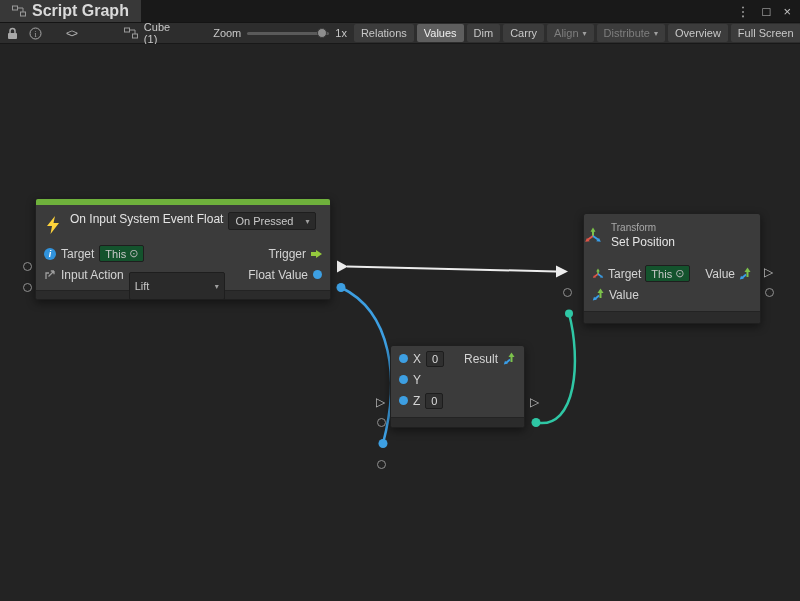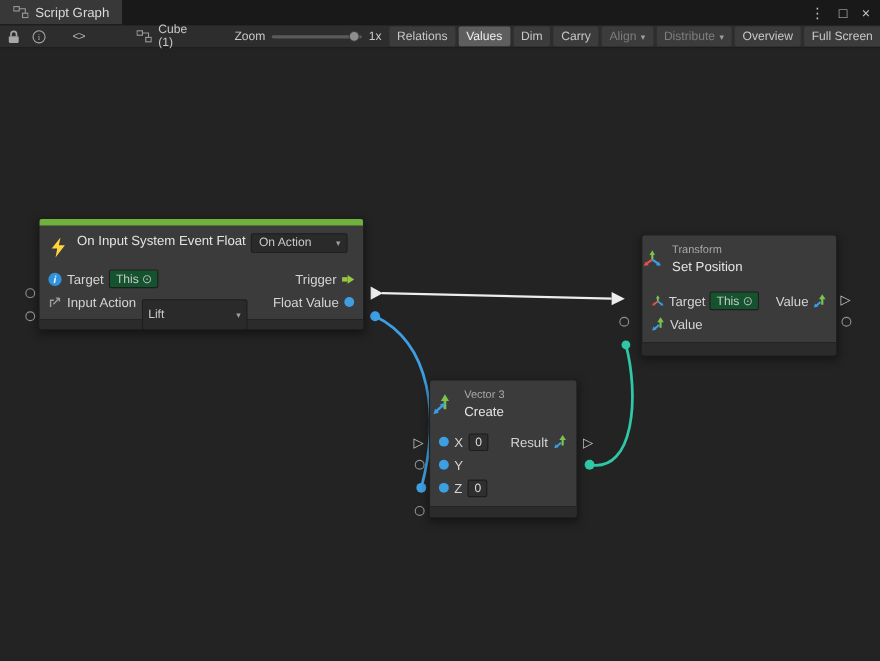--- a/index.html
+++ b/index.html
@@ -2,21 +2,21 @@
 <html><head>
 <meta charset="utf-8">
 <style>
   * { margin:0; padding:0; box-sizing:border-box; }
   html,body { width:800px; height:601px; overflow:hidden; background:#232323;
               font-family:"Liberation Sans", sans-serif; }
 
   
   .titlebar { height:22px; background:#191919; display:flex; align-items:stretch; }
   .tab { display:flex; align-items:center; gap:6px; padding:4px 12px; background:#383838;
-         font-size:12px; color:#dadada; }
+         font-size:16px; color:#dadada;font-weight:bold; }
   .win-controls { margin-left:auto; display:flex; align-items:center; gap:13px;
                   padding-right:9px; color:#c4c4c4; font-size:13px; }
   .win-controls span { cursor:default; line-height:1; }
 
   
   .toolbar { height:22px; background:#2d2d2d; border-top:1px solid #141414;
              border-bottom:1px solid #181818; display:flex; align-items:center;
              font-size:11px; color:#c8c8c8; padding:0 5px; gap:7px; }
   .tb-icon { display:flex; align-items:center; padding:0 2px; }
   .sep { width:1px; height:13px; background:#1e1e1e; margin:0 3px; }
@@ -183,21 +183,21 @@
       <div class="accent"></div>
       <div class="ev-header">
         <span class="icon ev-icon">
           <svg width="14" height="18">
               <polygon points="9,0 1,10 6,10 4.5,18 13,7 7.5,7" fill="#ffd43b"></polygon>
             </svg>
         </span>
         <div class="ev-col">
           <div class="node-title">On Input System Event Float</div>
           <div class="dd dd-mode">
-            <span>On Action</span>
+            <span>On Pressed</span>
             <span class="caret">▾</span>
           </div>
         </div>
       </div>
       <div class="rows">
         <div class="row">
           <span class="icon info-badge">i</span>
           <span>Target</span>
           <span class="chip">
             <span>This</span>
@@ -224,35 +224,20 @@
           </span>
           <span class="spacer"></span>
           <span>Float Value</span>
           <span class="bdot"></span>
         </div>
       </div>
       <div class="node-footer f9"></div>
     </div>
 
     <div class="node" id="node-vector">
-      <div class="node-header">
-        <span class="icon">
-          <svg width="22" height="22">
-            <line x1="13.5" y1="15" x2="13.5" y2="6" stroke="#7cc24b" stroke-width="2.4"></line>
-            <polygon points="13.5,1.5 9.8,7.5 17.2,7.5" fill="#7cc24b"></polygon>
-            <line x1="5.5" y1="17" x2="11.5" y2="11.5" stroke="#3a9ee8" stroke-width="2.2"></line>
-            <polygon points="3,19.5 8.2,18 4.6,14.7 " fill="#3a9ee8"></polygon>
-            <polygon points="13.8,9.2 8.8,10.8 12.2,14 " fill="#3a9ee8"></polygon>
-          </svg>
-        </span>
-        <div class="hdr-col">
-          <div class="node-subtitle">Vector 3</div>
-          <div class="node-title">Create</div>
-        </div>
-      </div>
       <div class="rows vpad">
         <div class="row">
           <span class="bdot"></span>
           <span>X</span>
           <span class="valbox">0</span>
           <span class="spacer"></span>
           <span>Result</span>
           <span class="icon">
             <svg width="13" height="13">
                 <line x1="8.5" y1="10" x2="8.5" y2="3.5" stroke="#7cc24b" stroke-width="2"></line>

